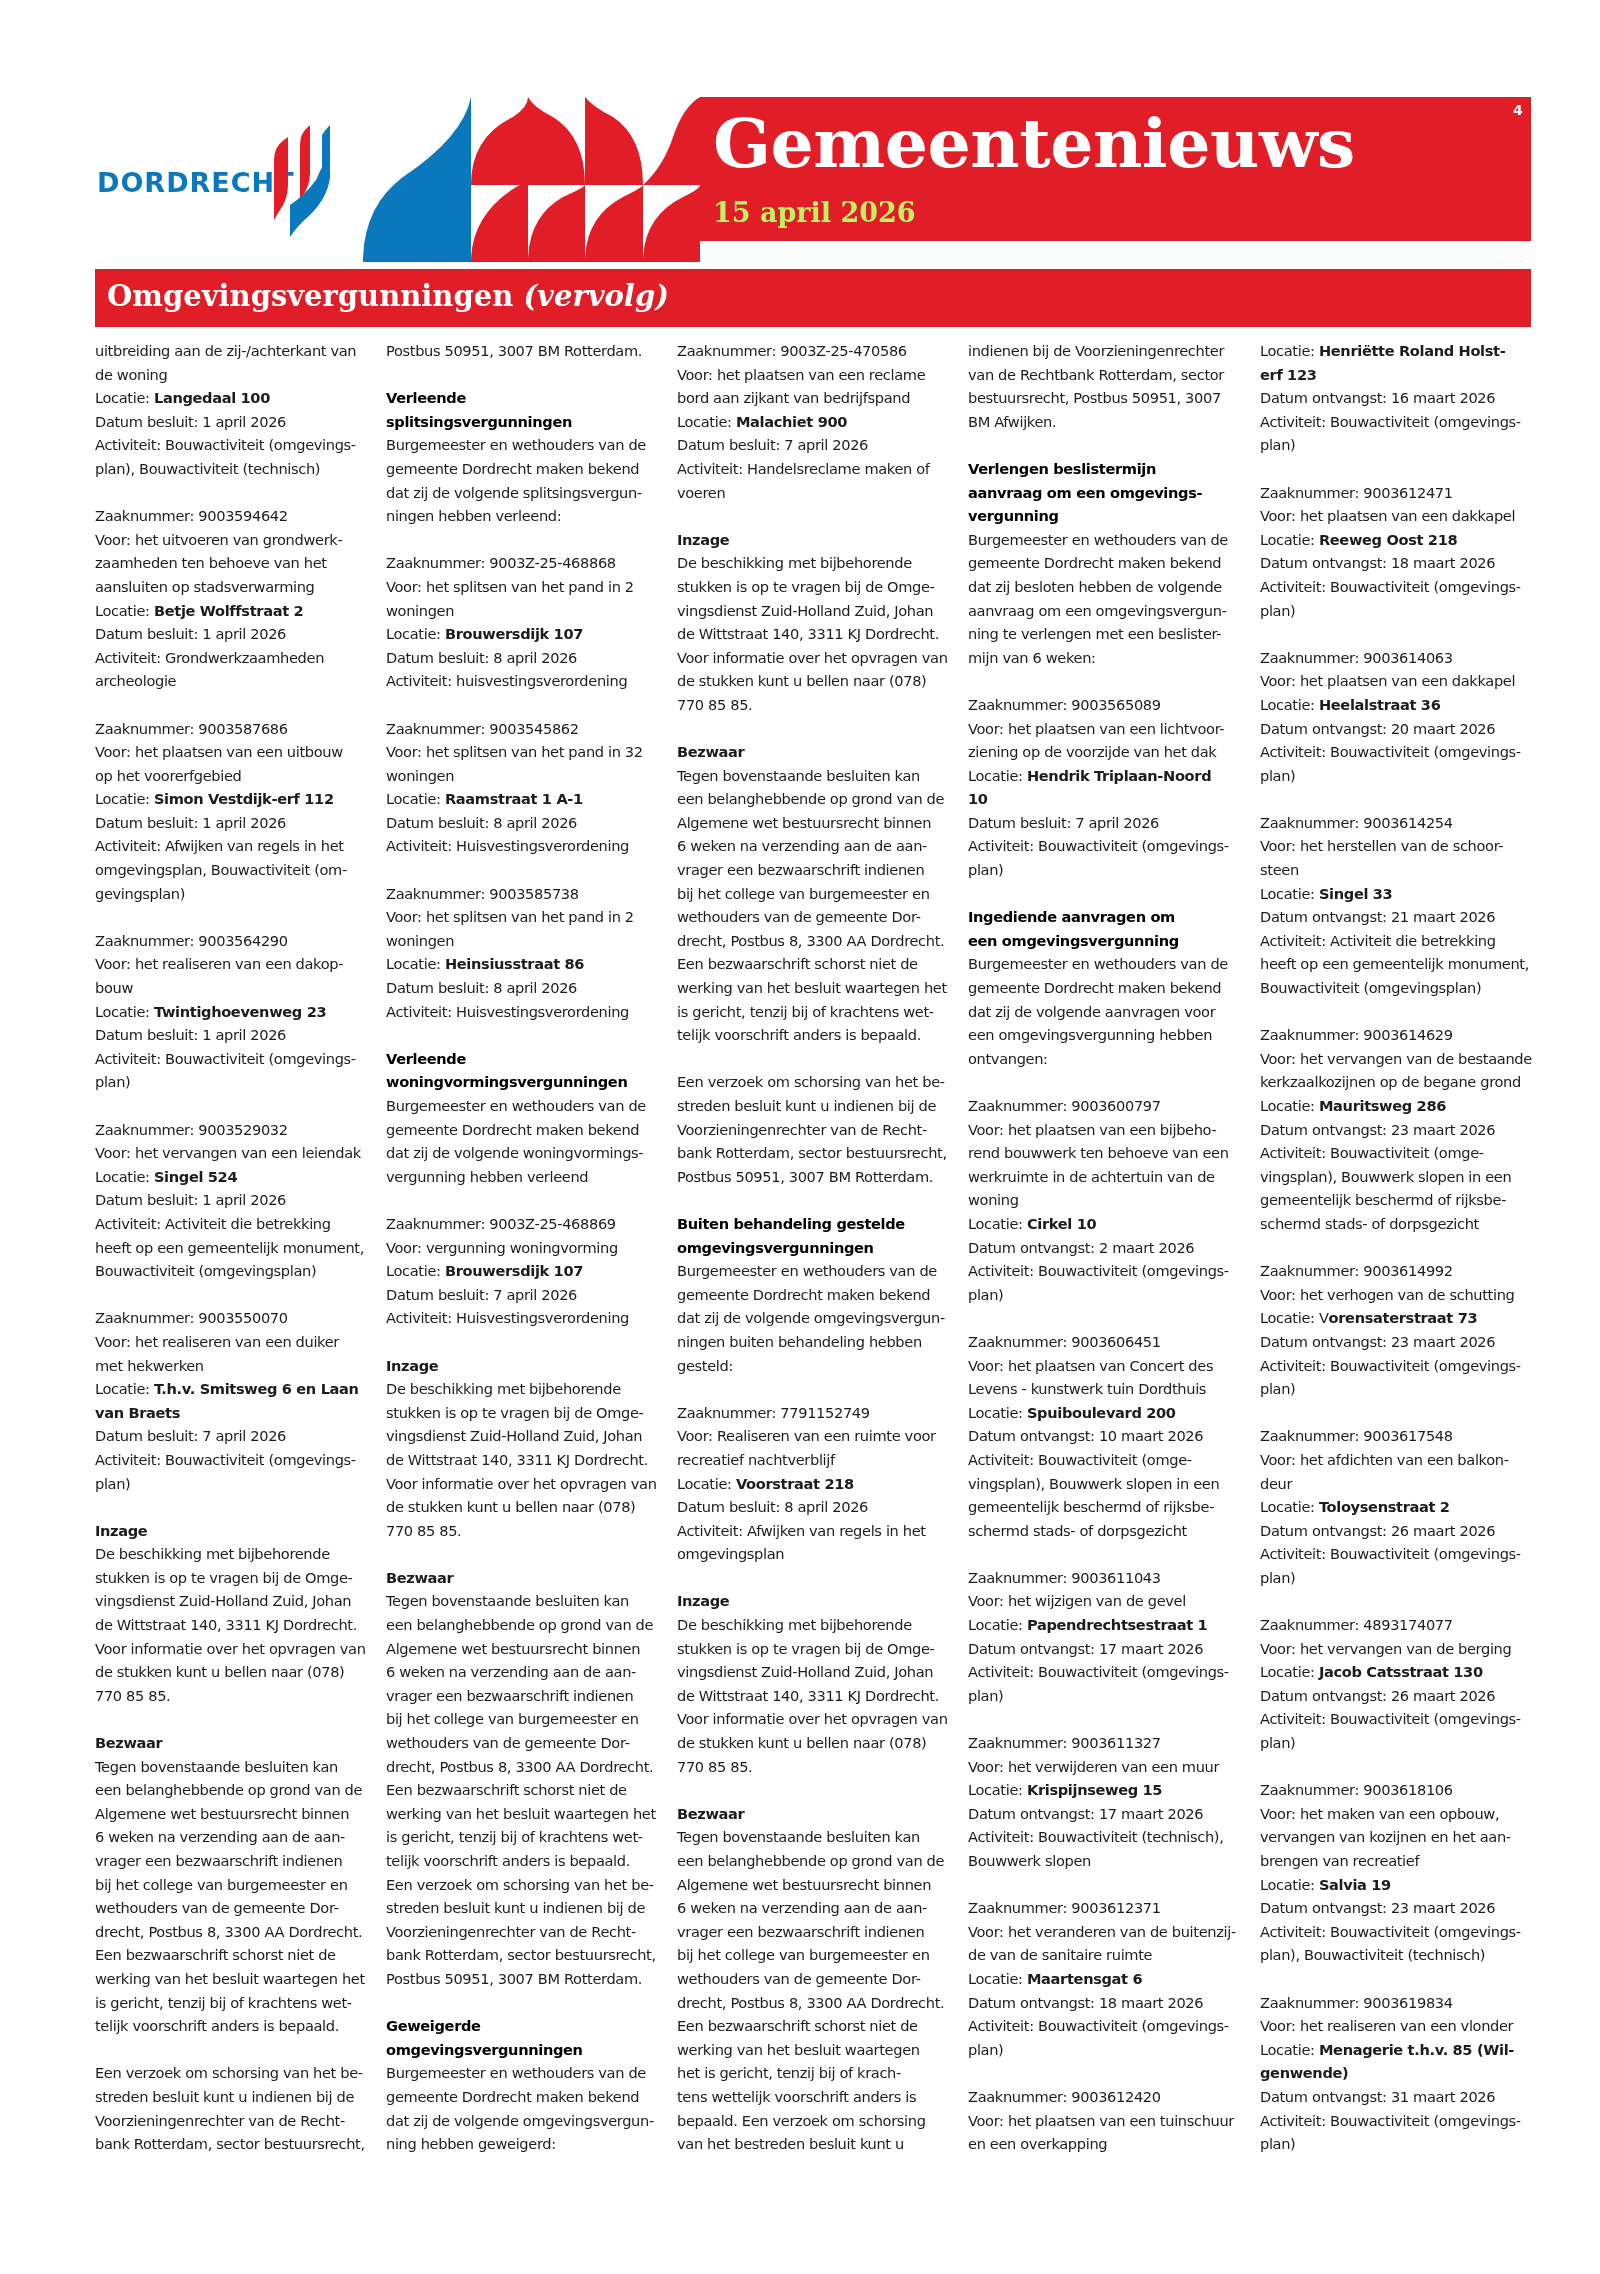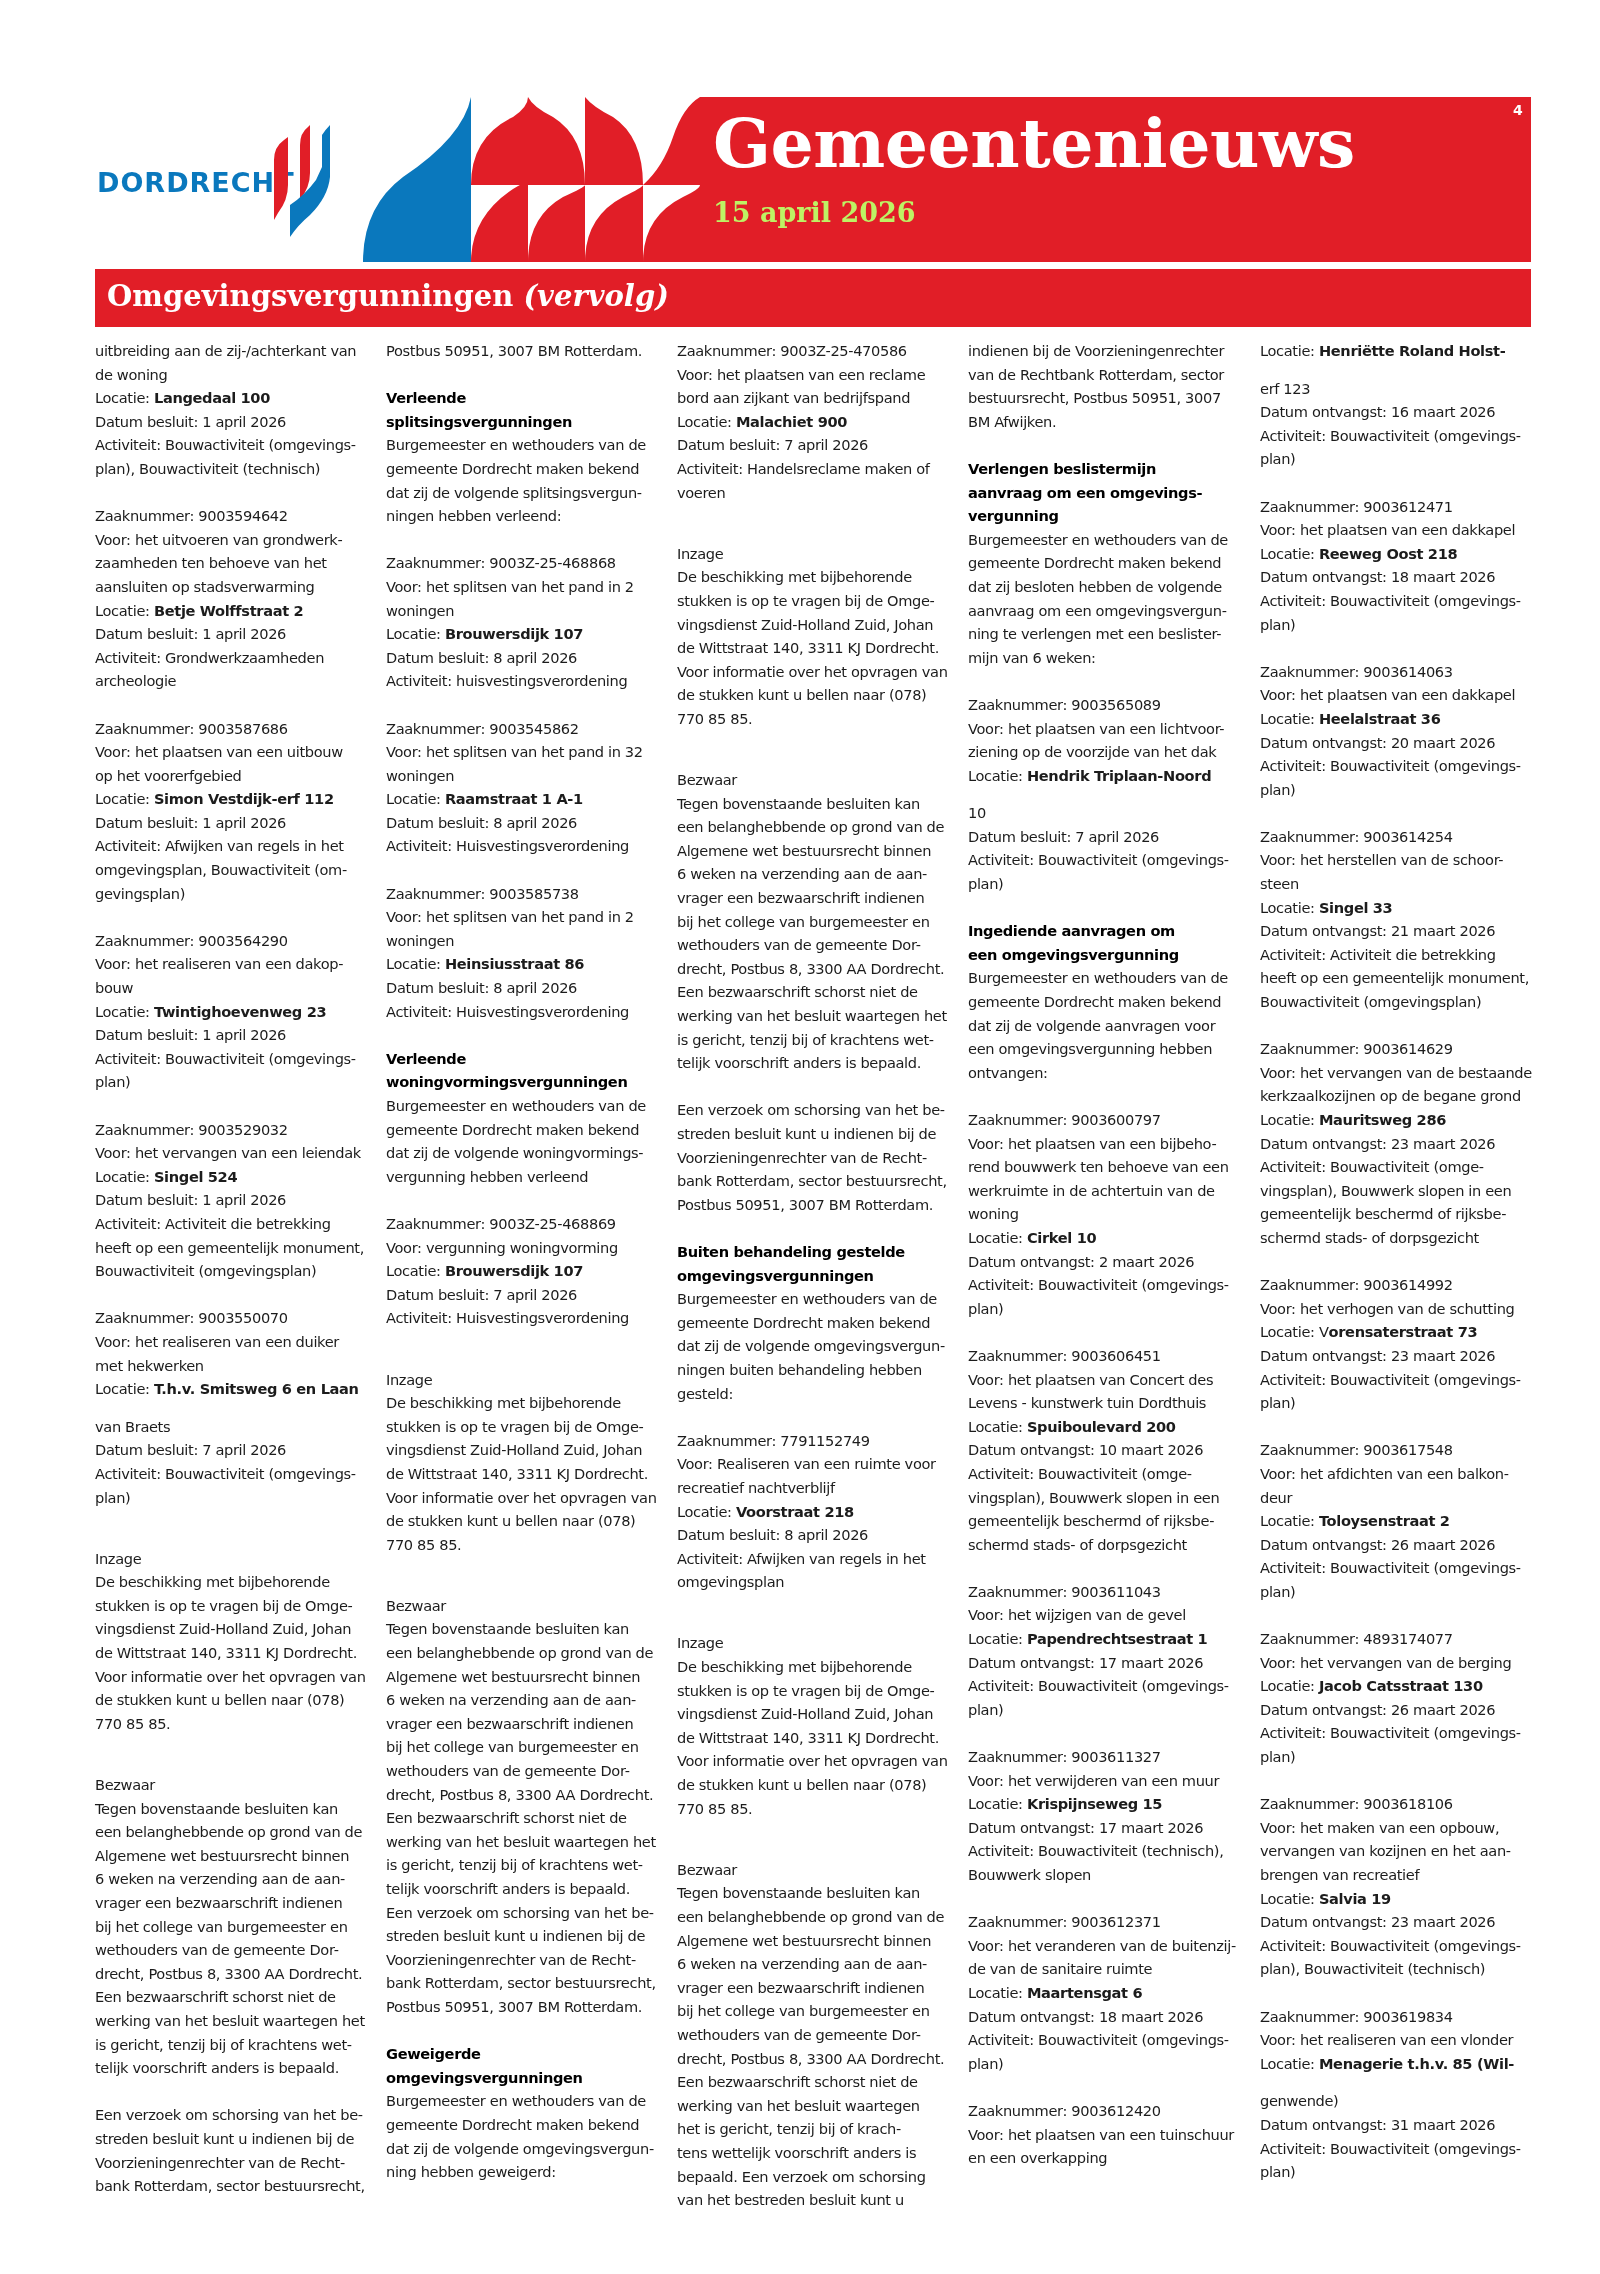--- a/index.html
+++ b/index.html
@@ -3,35 +3,35 @@
 <meta charset="utf-8">
 <style>
   html, body { margin:0; padding:0; background:#ffffff; }
   body { width:1600px; height:2274px; position:relative; overflow:hidden;
          font-family:"DejaVu Sans", sans-serif; color:#1a1a1a; }
   .logo { position:absolute; left:95px; top:125px; width:260px; height:115px; }
   .logo-text { position:absolute; left:2px; top:42px; font-family:"DejaVu Sans", sans-serif;
                font-weight:bold; color:#0a78bd; font-size:27px; letter-spacing:1px; }
   .logo-mark { position:absolute; left:175px; top:0; }
   .banner-art { position:absolute; left:363px; top:97px; }
-  .masthead { position:absolute; left:700px; top:97px; width:831px; height:165px; background:#e11e27; }
+  .masthead { position:absolute; left:700px; top:97px; width:831px; height:144px; background:#e11e27; }
   .masthead-title { position:absolute; left:13px; top:6px; color:#fff; font-family:"DejaVu Serif", serif;
                     font-weight:bold; font-size:68px; letter-spacing:-0.5px; }
   .masthead-date { position:absolute; left:13px; top:100px; color:#bef264; font-family:"DejaVu Serif", serif;
                    font-weight:bold; font-size:27px; }
   .page-number { position:absolute; left:1513px; top:102px; color:#fff; font-weight:bold; font-size:14px;
                  font-family:"DejaVu Sans", sans-serif; }
   .section-bar { position:absolute; left:95px; top:269px; width:1436px; height:58px; background:#e11e27; }
   .section-title { position:absolute; left:12px; top:10px; color:#fff; font-family:"DejaVu Serif", serif;
                    font-weight:bold; font-size:29px;text-align:right; }
   .section-title em { font-style:italic; }
   .col { position:absolute; top:339px; width:286px; }
   .line { height:23.6px; line-height:23.6px; font-size:14.6px; white-space:nowrap;
           font-family:"DejaVu Sans", sans-serif; color:#1c1c1c; letter-spacing:-0.35px; }
-  .line.b { font-weight:normal;margin-top:14px; }
+  .line.b { font-weight:bold; }
   .line.h { font-weight:bold; color:#000000; }
   .line .strong { font-weight:bold; }
 </style>
 </head>
 <body>
 
 <div class="logo">
   <span class="logo-text">DORDRECHT</span>
   <svg class="logo-mark" width="90" height="115" viewBox="0 0 90 115">
     <path d="M4 95 L4 35 Q4 22 14 15 L18 12 L18 60 Q18 75 8 88 Z" fill="#e11e27"></path>

